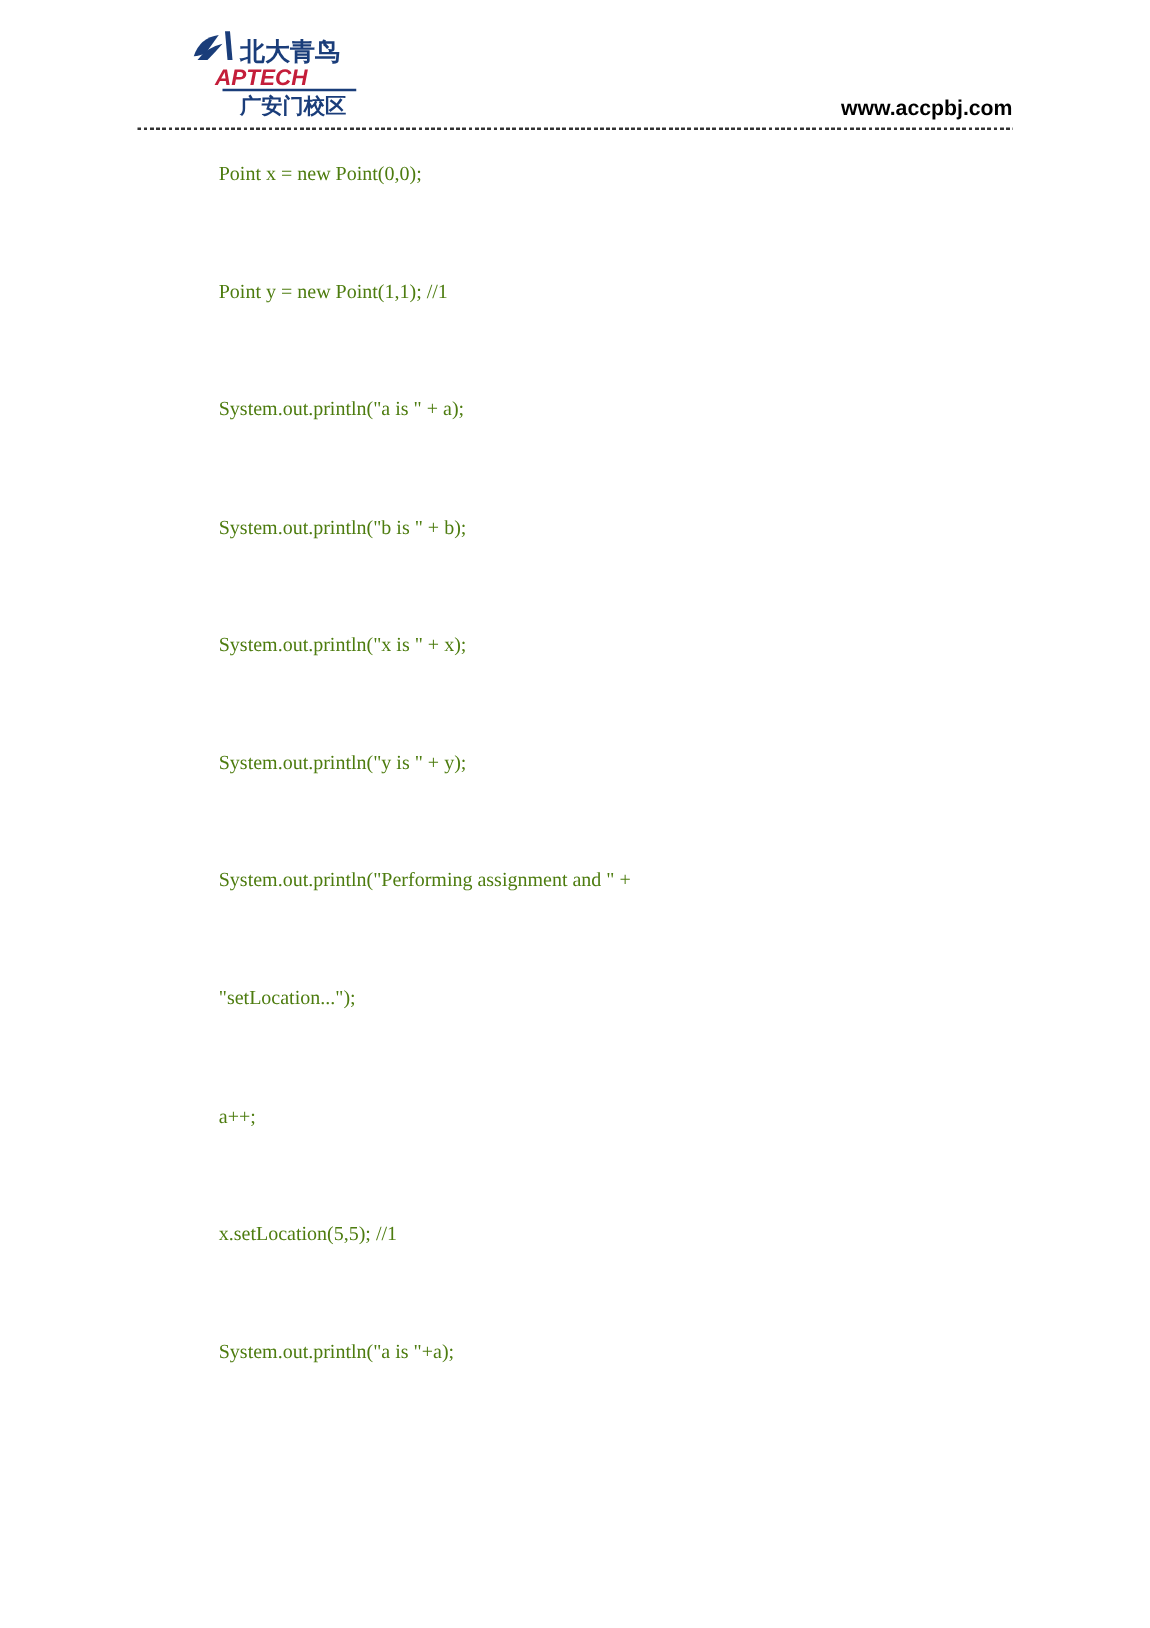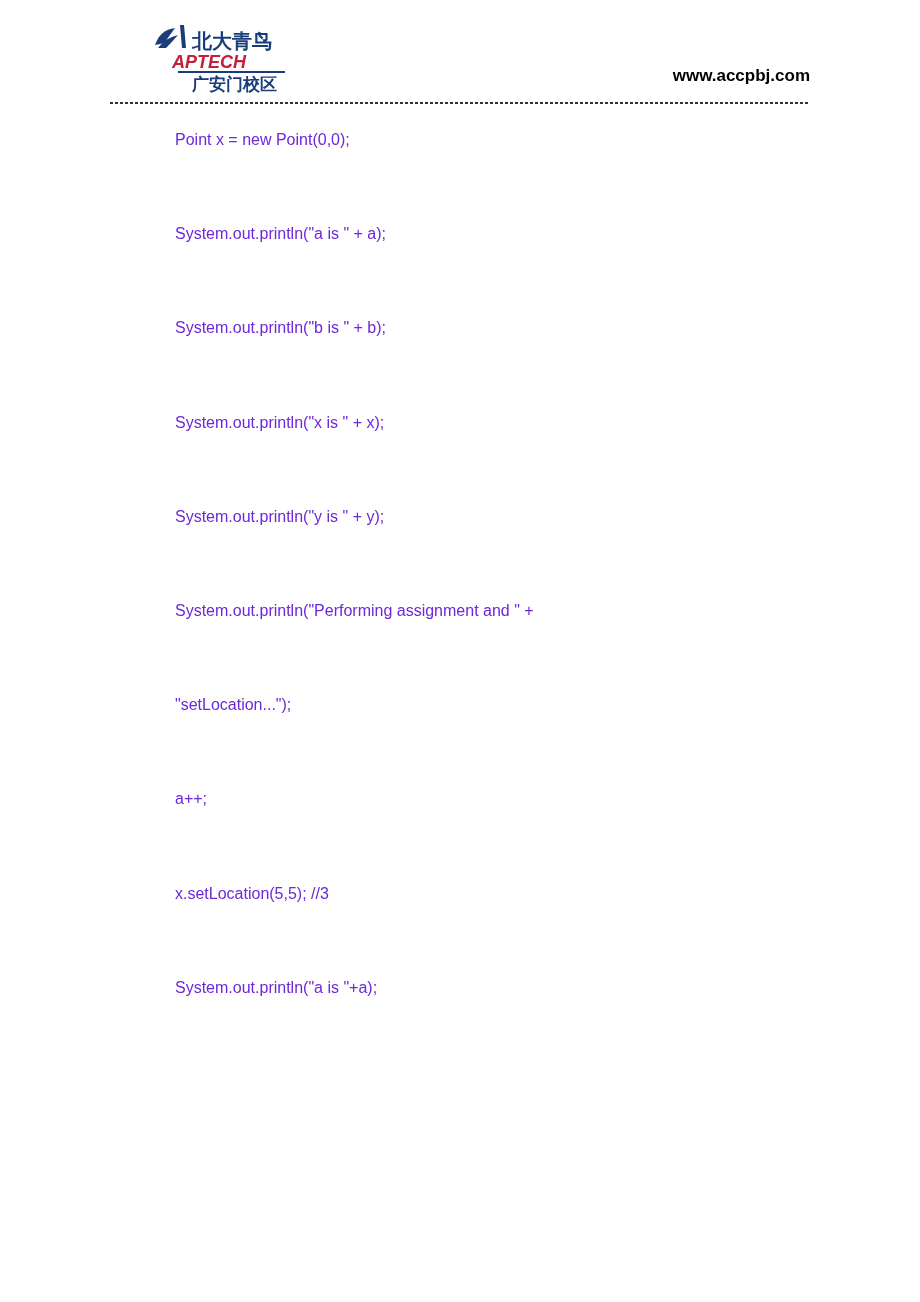--- a/index.html
+++ b/index.html
@@ -23,21 +23,21 @@
     .logo {
       position: absolute;
       left: 150px;
       top: 20px;
       width: 140px;
       height: 75px;
     }
     .url-link {
       position: absolute;
       right: 110px;
-      bottom: 19px;
+      bottom: 8px;
       font-family: Arial, sans-serif;
       font-weight: bold;
       font-size: 17px;
       color: #000;
     }
     .divider {
       position: absolute;
       top: 102px;
       left: 110px;
       right: 110px;
@@ -50,23 +50,23 @@
         transparent 5px
       );
     }
     .content {
       position: absolute;
       top: 130px;
       left: 175px;
       right: 110px;
     }
     .code-line {
-      font-family: Liberation Sans, sans-serif;
+      font-family: Liberation Serif, serif;
       font-size: 16px;
-      color: #6d28d9;
+      color: #4d7c0f;
       line-height: 1.2;
       margin-bottom: 75px;
       white-space: pre;
     }
     .code-line:last-child {
       margin-bottom: 0;
     }
   </style>
 </head>
 <body>
@@ -83,23 +83,24 @@
       <text x="42" y="70" font-family="SimHei, sans-serif" font-size="17" font-weight="bold" fill="#1a3d7a">广安门校区</text>
     </svg>
   </div>
   <div class="url-link">www.accpbj.com</div>
 </div>
 
 <div class="divider"></div>
 
 <div class="content">
   <div class="code-line">Point x = new Point(0,0);</div>
+  <div class="code-line">Point y = new Point(1,1); //1</div>
   <div class="code-line">System.out.println("a is " + a);</div>
   <div class="code-line">System.out.println("b is " + b);</div>
   <div class="code-line">System.out.println("x is " + x);</div>
   <div class="code-line">System.out.println("y is " + y);</div>
   <div class="code-line">System.out.println("Performing assignment and " +</div>
   <div class="code-line">"setLocation...");</div>
   <div class="code-line">a++;</div>
-  <div class="code-line">x.setLocation(5,5); //3</div>
+  <div class="code-line">x.setLocation(5,5); //1</div>
   <div class="code-line">System.out.println("a is "+a);</div>
 
 </div>
 
 </body></html>

